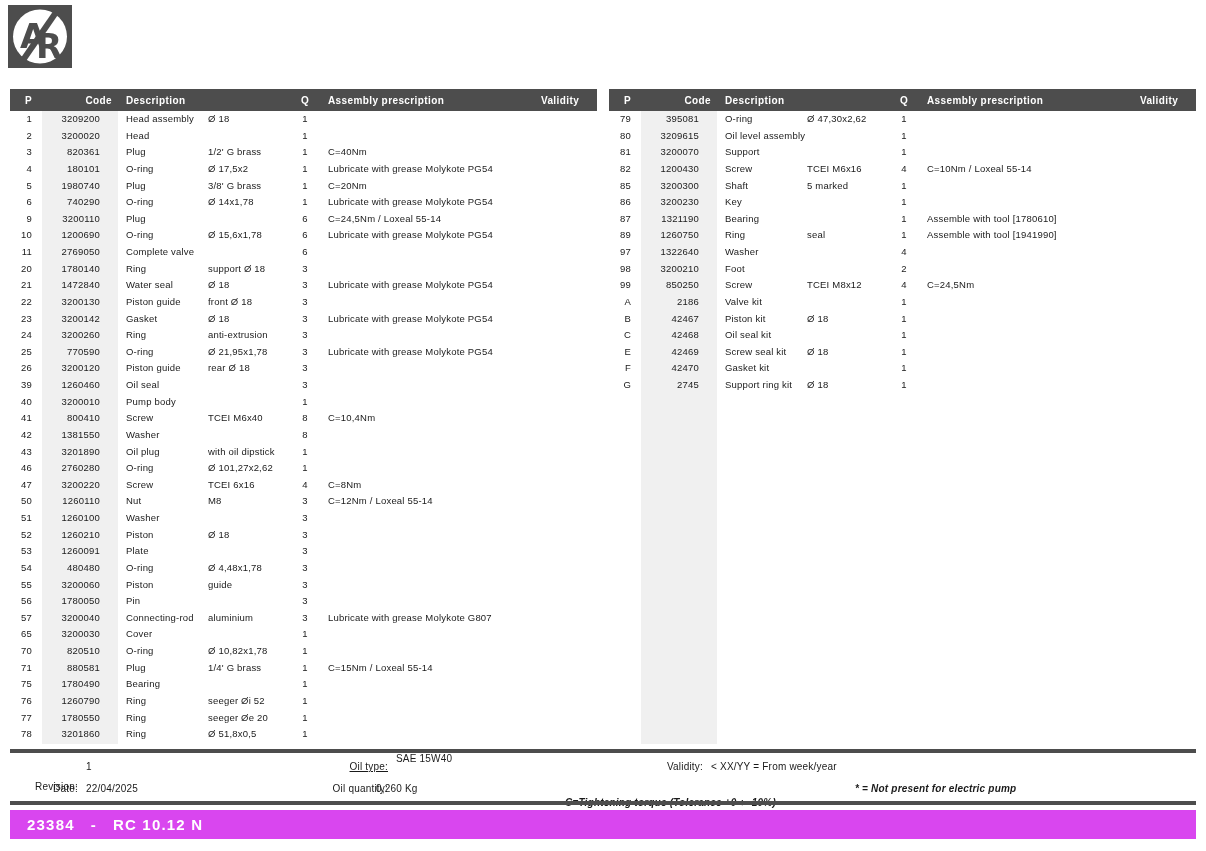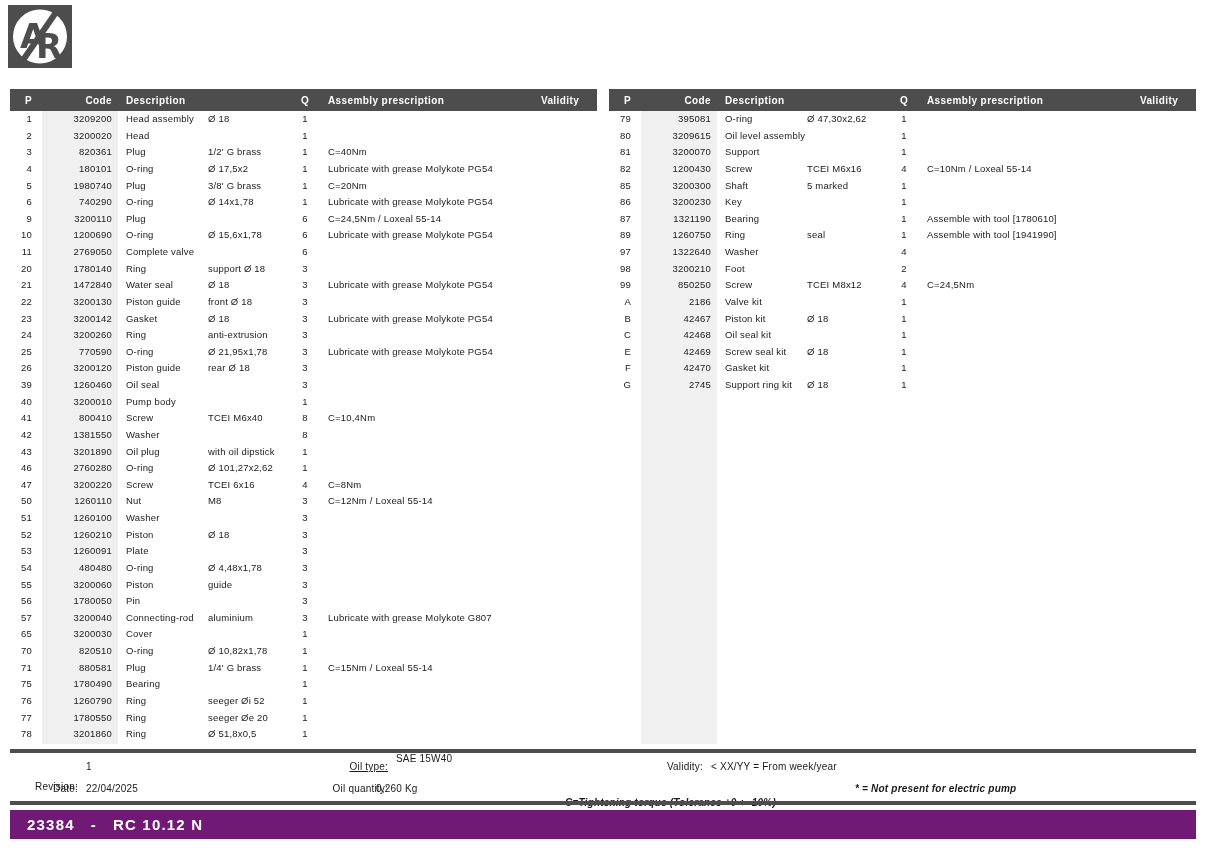--- a/index.html
+++ b/index.html
@@ -18,39 +18,39 @@
 
   
   .tables { position:absolute; left:10px; top:89px; width:1186px; display:flex; gap:12px; }
   .ptable { width:587px; }
   .thead, .trow { display:grid; grid-template-columns:32px 76px 90px 82px 30px 219px 58px; }
   .thead { background:#4d4d4d; color:#fff; height:22px; align-items:center; font-size:10px; font-weight:bold; letter-spacing:.4px; }
   .tbody { position:relative; height:633px; }
   .codestripe { position:absolute; left:32px; top:0; bottom:0; width:76px; background:#f0f0f0; }
   .trow { position:relative; line-height:16.63px; font-size:9.5px; letter-spacing:.2px; }
   .c-p   { text-align:right; padding-right:10px; }
-  .c-code{ text-align:right; padding-right:6px; }
+  .c-code{ text-align:right; padding-right:18px; }
   .c-desc{ padding-left:8px; }
   .c-var { }
   .c-q   { text-align:center; }
   .c-note{ padding-left:8px; }
   .c-val { text-align:center; padding-right:16px; }
   .thead .c-code { padding-right:6px; }
 
   
   .rule1, .rule2 { position:absolute; left:10px; width:1186px; height:4px; background:#4d4d4d; }
   .rule1 { top:749px; }
   .rule2 { top:801px; }
   .footer { position:absolute; left:0; top:753px; width:1206px; height:48px; font-size:10px; letter-spacing:.2px; }
   .f-item { position:absolute; white-space:nowrap; }
   .f-right { text-align:right; }
   .f-italic { font-style:italic; font-weight:bold; }
 
   
-  .bottombar { position:absolute; left:10px; top:810px; width:1186px; height:29px; background:#701a75; color:#fff;
+  .bottombar { position:absolute; left:10px; top:810px; width:1186px; height:29px; background:#d946ef; color:#fff;
                display:flex; align-items:center; font-size:15px; font-weight:bold; letter-spacing:1.2px; padding-left:17px; }
   .bb-sep { margin:0 16px; }
 </style>
 </head>
 <body>
 
 <div class="page">
 
   <div class="logo-box">
     <svg width="64" height="63" viewBox="0 0 64 63" xmlns="http://www.w3.org/2000/svg">

